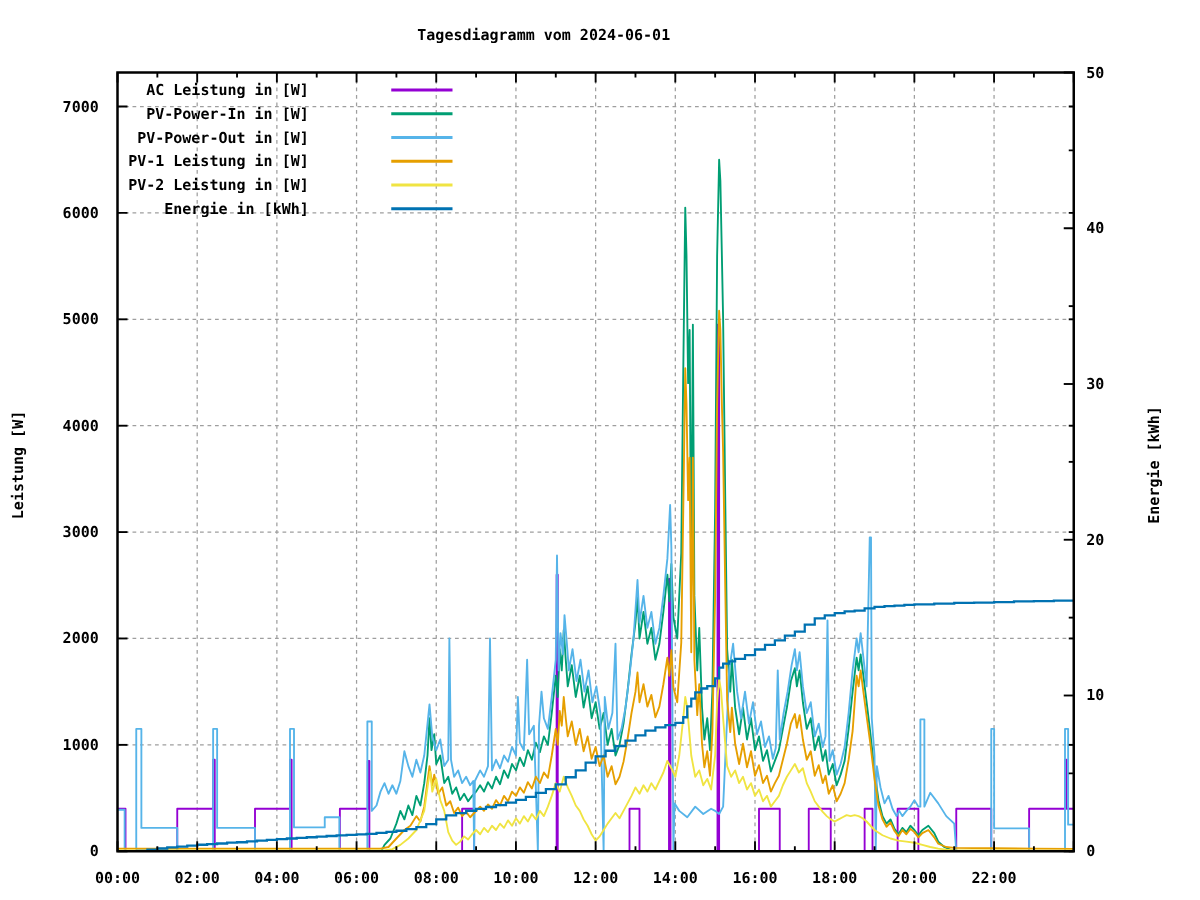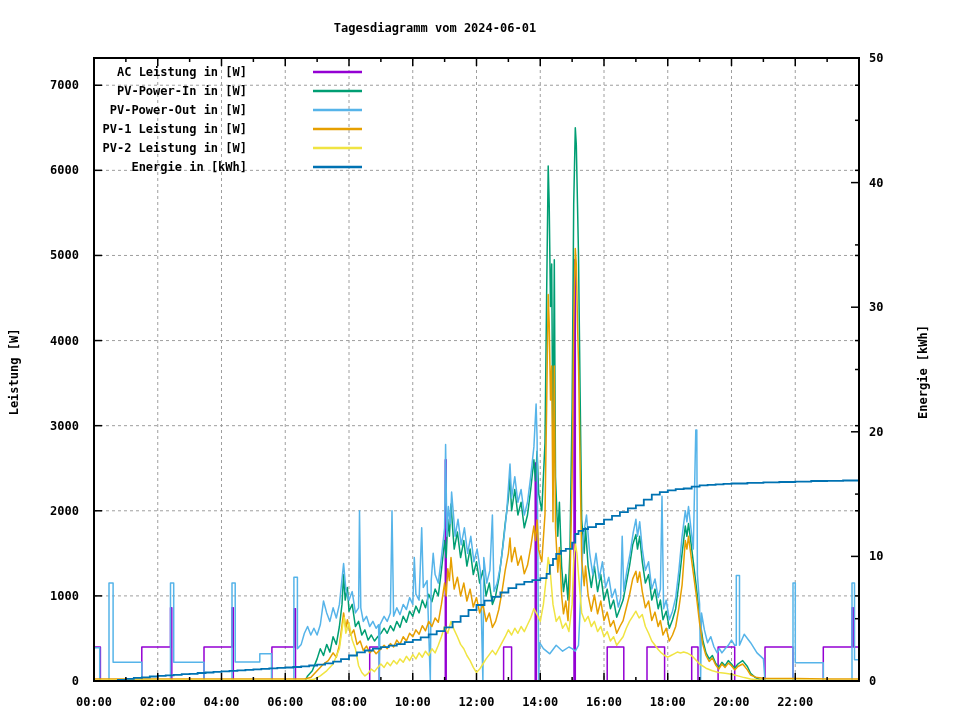--- a/index.html
+++ b/index.html
@@ -1,16 +1,16 @@
 <!DOCTYPE html>
 <html><head>
 <meta charset="utf-8">
 <style>
   html,body{margin:0;padding:0;background:#ffffff;}
-  #stage{position:relative;width:960px;height:720px;background:#ffffff;overflow:hidden;}
+  #stage{position:relative;width:960px;height:720px;background:#ffffff;overflow:hidden;border-radius:24px;}
   svg{display:block;}
   text{font-family:"DejaVu Sans Mono","Liberation Mono",monospace;font-weight:bold;font-size:12px;fill:#000000;}
   .title-text{font-size:12px;}
 </style>
 </head>
 <body>
 <div id="stage">
 
 <svg id="plot" width="960" height="720" viewBox="0 0 960 720">
   <defs>

